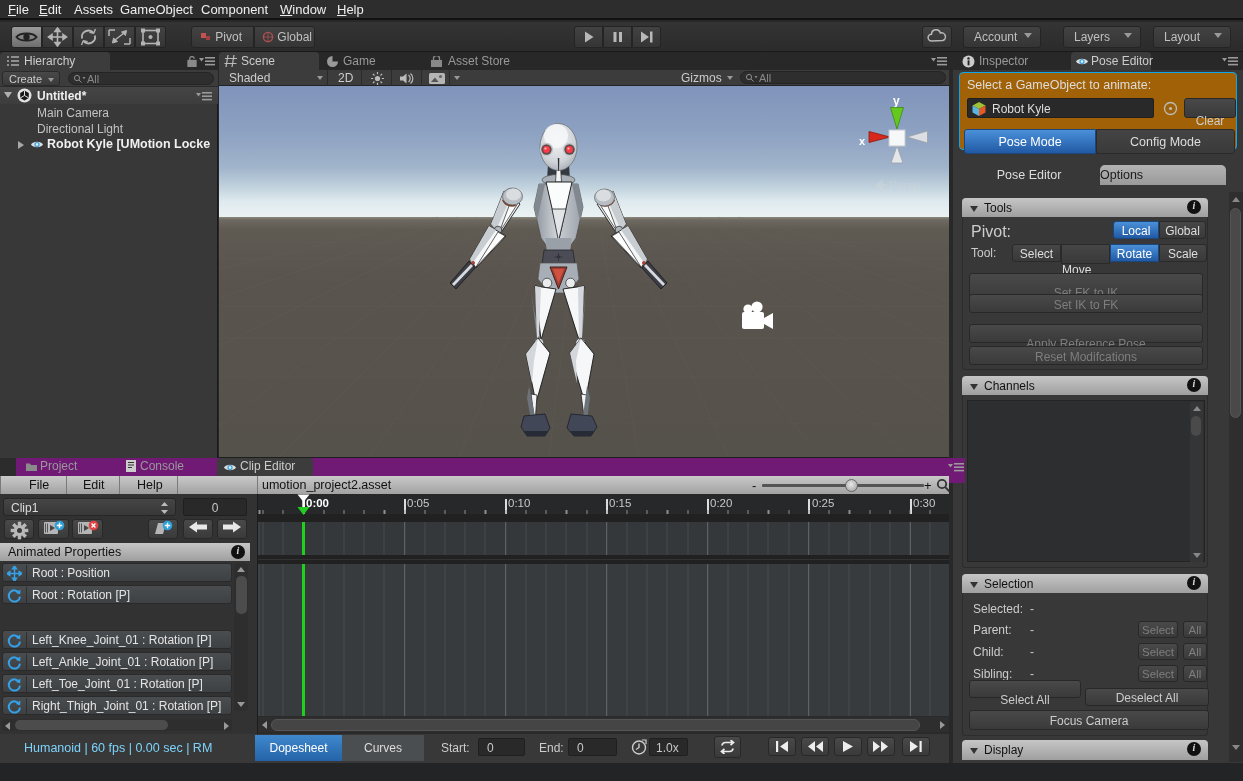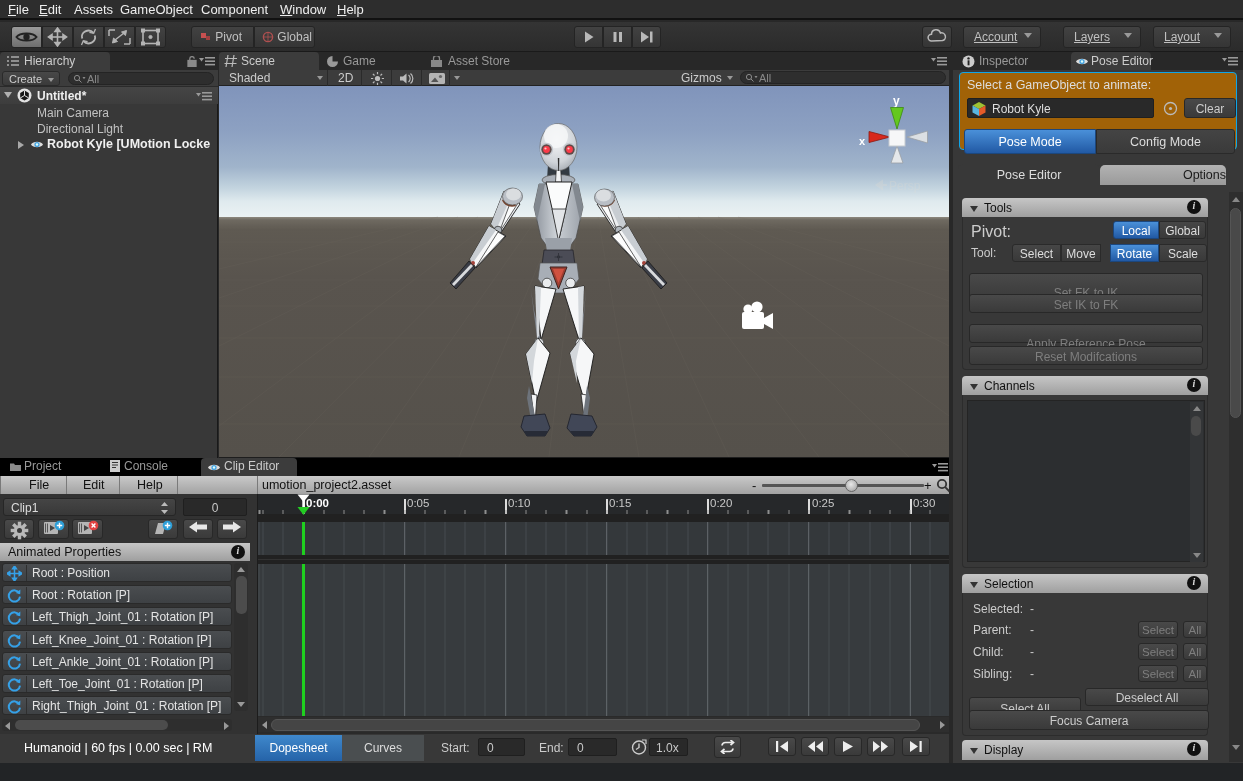--- a/index.html
+++ b/index.html
@@ -9,21 +9,21 @@
 
 #menubar { left:0; top:0; width:1243px; height:20px; background:#2d2d2d; border-bottom:2px solid #111; color:#eee; font-size:13px; }
 #menubar span { position:absolute; top:2px; }
 #menubar u { text-decoration:underline; }
 
 #toolbar { left:0; top:22px; width:1243px; height:30px; background:linear-gradient(#343434,#2b2b2b); border-bottom:1px solid #1a1a1a; }
 .tbtn { position:absolute; top:4px; height:22px; background:linear-gradient(#424242,#353535); border:1px solid #242424; }
 .tbtn.lit { background:linear-gradient(#9a9a9a,#6f6f6f); }
 .tbtn.first { border-radius:3px 0 0 3px; }
 .tbtn.last { border-radius:0 3px 3px 0; }
-.tbtn.solo { border-radius:3px;text-decoration:underline; }
+.tbtn.solo { border-radius:3px; }
 
 .tabbar { background:#282828; }
 .tab { position:absolute; top:0; height:18px; border-radius:4px 4px 0 0; font-size:12px; color:#999; padding-top:2px; text-align:center; }
 .tab.sel { background:#3c3c3c; color:#ccc; }
 .darkfield { background:#292929; border:1px solid #1f1f1f; border-radius:2px; color:#c8c8c8; font-size:12px; }
 .lighthdr { background:linear-gradient(#c6c6c6,#9f9f9f); color:#111; font-size:12px; }
 .gbtn { background:linear-gradient(#494949,#3a3a3a); border:1px solid #282828; border-radius:3px; color:#ccc; font-size:12px; text-align:center; }
 .bluebtn { background:linear-gradient(#4a90d9,#2159a4); border:1px solid #1c477e; color:#fff; }
 
 #hier { left:0; top:52px; width:218px; height:408px; background:#383838; border-right:1px solid #191919; }
@@ -438,39 +438,39 @@
             <path d="M8 1 L14.5 4.5 L8 8 L1.5 4.5 Z" fill="#9ec234"></path>
             <path d="M1.5 4.5 L8 8 L8 15 L1.5 11.5 Z" fill="#58b5e0"></path>
             <path d="M14.5 4.5 L8 8 L8 15 L14.5 11.5 Z" fill="#e55b28"></path>
           </svg>
         <span class="abs" style="left:24px;top:3px;color:#ddd">Robot Kyle</span>
       </div>
       <svg class="abs" style="left:203px;top:28px" width="15" height="15" viewBox="0 0 15 15" fill="none" stroke="#bbb">
           <circle cx="7.5" cy="7.5" r="6" stroke-width="1.3"></circle>
           <circle cx="7.5" cy="7.5" r="1.6" fill="#bbb" stroke="none"></circle>
         </svg>
-      <div class="abs gbtn" style="left:224px;top:25px;width:52px;height:20px;padding-top:3px">Clear</div>
+      <div class="abs gbtn" style="left:224px;top:25px;width:52px;height:20px;padding-top:15px">Clear</div>
       <div class="abs bluebtn" style="left:4px;top:56px;width:132px;height:25px;border-radius:3px 0 0 3px;font-size:12.5px;text-align:center;padding-top:5px;position:absolute">Pose Mode</div>
       <div class="abs" style="left:136px;top:56px;width:139px;height:25px;background:linear-gradient(#444,#3a3a3a);border:1px solid #2a2a2a;border-radius:0 3px 3px 0;color:#ddd;font-size:12.5px;text-align:center;padding-top:5px">Config Mode</div>
     </div>
     <div class="abs" style="left:5px;top:112px;width:142px;height:21px;background:#383838;border-radius:5px 5px 0 0;color:#ddd;font-size:12.5px;text-align:center;padding-top:4px">Pose Editor</div>
-    <div class="abs" style="left:147px;top:113px;width:126px;height:20px;background:linear-gradient(#b2b2b2,#9a9a9a);border-radius:5px 5px 0 0;color:#1a1a1a;font-size:12.5px;text-align:right;padding-top:3px">Options</div>
+    <div class="abs" style="left:147px;top:113px;width:126px;height:20px;background:linear-gradient(#b2b2b2,#9a9a9a);border-radius:5px 5px 0 0;color:#1a1a1a;font-size:12.5px;text-align:left;padding-top:3px">Options</div>
     <div class="abs" style="left:0;top:133px;width:276px;height:630px;background:#383838"></div>
 
     <div class="abs lighthdr" style="left:9px;top:146px;width:246px;height:19px;border-radius:4px 4px 0 0;padding:3px 11px 0 8px">
       <span style="display:inline-block;width:0;height:0;border-left:4.5px solid transparent;border-right:4.5px solid transparent;border-top:6px solid #333;margin-right:6px"></span>Tools
       <span class="abs" style="right:7px;top:2px;width:14px;height:14px;background:#111;border-radius:50%;color:#ddd;font-size:10px;font-weight:bold;text-align:center;font-family:'Liberation Serif',serif;font-style:italic">i</span>
     </div>
     <div class="abs" style="left:9px;top:165px;width:246px;height:153px;border:1px solid #2c2c2c;border-top:none;border-radius:0 0 4px 4px">
       <span class="abs" style="left:8px;top:6px;color:#ccc;font-size:16px">Pivot:</span>
       <div class="abs bluebtn" style="left:150px;top:4px;width:46px;height:18px;border-radius:3px 0 0 3px;font-size:12px;text-align:center;padding-top:2px">Local</div>
       <div class="abs" style="left:196px;top:4px;width:47px;height:18px;background:linear-gradient(#464646,#393939);border:1px solid #2a2a2a;border-radius:0 3px 3px 0;color:#ddd;font-size:12px;text-align:center;padding-top:2px">Global</div>
       <span class="abs" style="left:8px;top:29px;color:#ccc;font-size:12px">Tool:</span>
       <div class="abs" style="left:49px;top:27px;width:49px;height:18px;background:linear-gradient(#464646,#393939);border:1px solid #2a2a2a;border-radius:3px 0 0 3px;color:#ddd;font-size:12px;text-align:center;padding-top:2px">Select</div>
-      <div class="abs" style="left:98px;top:27px;width:40px;height:18px;background:linear-gradient(#464646,#393939);border:1px solid #2a2a2a;color:#ddd;font-size:12px;text-align:center;padding-top:2px">Move</div>
+      <div class="abs" style="left:98px;top:27px;width:49px;height:18px;background:linear-gradient(#464646,#393939);border:1px solid #2a2a2a;color:#ddd;font-size:12px;padding-top:18px">Move</div>
       <div class="abs bluebtn" style="left:147px;top:27px;width:49px;height:18px;font-size:12px;text-align:center;padding-top:2px">Rotate</div>
       <div class="abs" style="left:196px;top:27px;width:48px;height:18px;background:linear-gradient(#464646,#393939);border:1px solid #2a2a2a;border-radius:0 3px 3px 0;color:#ddd;font-size:12px;text-align:center;padding-top:2px">Scale</div>
       <div class="abs gbtn" style="left:6px;top:56px;width:234px;height:28px;color:#7e7e7e;padding-top:12px">Set FK to IK</div>
       <div class="abs gbtn" style="left:6px;top:77px;width:234px;height:19px;color:#7e7e7e;padding-top:3px">Set IK to FK</div>
       <div class="abs gbtn" style="left:6px;top:107px;width:234px;height:19px;color:#7e7e7e;padding-top:12px">Apply Reference Pose</div>
       <div class="abs gbtn" style="left:6px;top:129px;width:234px;height:19px;color:#7e7e7e;padding-top:3px">Reset Modifcations</div>
     </div>
 
     <div class="abs lighthdr" style="left:9px;top:324px;width:246px;height:19px;border-radius:4px 4px 0 0;padding:3px 0 0 8px">
       <span style="display:inline-block;width:0;height:0;border-left:4.5px solid transparent;border-right:4.5px solid transparent;border-top:6px solid #333;margin-right:6px"></span>Channels
@@ -498,38 +498,38 @@
       <div class="abs gbtn" style="left:175px;top:28px;width:40px;height:17px;color:#7e7e7e;font-size:11.5px;padding-top:2px">Select</div>
       <div class="abs gbtn" style="left:220px;top:28px;width:24px;height:17px;color:#7e7e7e;font-size:11.5px;padding-top:2px">All</div>
       <span class="abs" style="left:10px;top:52px">Child:</span>
         <span class="abs" style="left:67px;top:52px">-</span>
       <div class="abs gbtn" style="left:175px;top:50px;width:40px;height:17px;color:#7e7e7e;font-size:11.5px;padding-top:2px">Select</div>
       <div class="abs gbtn" style="left:220px;top:50px;width:24px;height:17px;color:#7e7e7e;font-size:11.5px;padding-top:2px">All</div>
       <span class="abs" style="left:10px;top:74px">Sibling:</span>
         <span class="abs" style="left:67px;top:74px">-</span>
       <div class="abs gbtn" style="left:175px;top:72px;width:40px;height:17px;color:#7e7e7e;font-size:11.5px;padding-top:2px">Select</div>
       <div class="abs gbtn" style="left:220px;top:72px;width:24px;height:17px;color:#7e7e7e;font-size:11.5px;padding-top:2px">All</div>
-      <div class="abs gbtn" style="left:6px;top:104px;width:112px;height:18px;padding-top:4px">Select All</div>
+      <div class="abs gbtn" style="left:6px;top:87px;width:112px;height:18px;padding-top:12px">Select All</div>
       <div class="abs gbtn" style="left:122px;top:95px;width:124px;height:18px;padding-top:2px">Deselect All</div>
       <div class="abs gbtn" style="left:6px;top:117px;width:240px;height:20px;padding-top:3px">Focus Camera</div>
     </div>
 
     <div class="abs lighthdr" style="left:9px;top:688px;width:246px;height:20px;border-radius:4px 4px 0 0;padding:3px 0 0 8px">
       <span style="display:inline-block;width:0;height:0;border-left:4.5px solid transparent;border-right:4.5px solid transparent;border-top:6px solid #333;margin-right:6px"></span>Display
       <span class="abs" style="right:7px;top:2px;width:14px;height:14px;background:#111;border-radius:50%;color:#ddd;font-size:10px;font-weight:bold;text-align:center;font-family:'Liberation Serif',serif;font-style:italic">i</span>
     </div>
 
     <div class="abs" style="left:276px;top:140px;width:14px;height:570px;background:#2e2e2e">
       <span class="abs" style="left:3px;top:5px;width:0;height:0;border-left:4px solid transparent;border-right:4px solid transparent;border-bottom:5px solid #888"></span>
       <div class="abs" style="left:1px;top:16px;width:11px;height:210px;background:#494949;border:1px solid #555;border-radius:6px"></div>
       <span class="abs" style="left:3px;top:553px;width:0;height:0;border-left:4px solid transparent;border-right:4px solid transparent;border-top:5px solid #888"></span>
     </div>
   </div>
   <div id="clip" class="abs">
-    <div class="abs tabbar" style="left:0;top:0;width:949px;height:25px;background:#000000">
+    <div class="abs tabbar" style="left:16px;top:0;width:949px;height:25px;background:#701a75">
       <svg class="abs" style="left:10px;top:4px" width="11" height="9" viewBox="0 0 11 9" fill="#8a8a8a">
           <path d="M0 1.5 L4 1.5 L5 3 L11 3 L11 9 L0 9 Z"></path>
         </svg>
       <span class="abs" style="left:24px;top:1px;color:#999;font-size:12px">Project</span>
       <svg class="abs" style="left:110px;top:2px" width="10" height="12" viewBox="0 0 10 12">
           <rect x="0" y="0" width="10" height="12" fill="#ccc"></rect>
           <path d="M2 2.5 h6 M2 5 h6 M2 7.5 h4" stroke="#333" stroke-width="1.2"></path>
         </svg>
       <span class="abs" style="left:124px;top:1px;color:#999;font-size:12px">Console</span>
       <div class="tab sel" style="left:201px;width:96px"></div>
@@ -639,28 +639,20 @@
             <span class="sep"></span>
             <span class="txt">Root : Position</span>
           </div>
         <div class="prow" style="top:24.2px">
             <svg width="15" height="15" viewBox="0 0 15 15" fill="none">
               <path d="M12.3 5.2 A5.6 5.6 0 1 0 13 8.6" stroke="#35a1e8" stroke-width="2"></path>
               <path d="M13.4 1.5 L13.2 6.3 L8.8 5" fill="#35a1e8" stroke="none"></path>
             </svg>
             <span class="sep"></span>
             <span class="txt">Root : Rotation [P]</span>
-          </div>
-        <div class="prow" style="top:46.4px">
-            <svg width="15" height="15" viewBox="0 0 15 15" fill="none">
-              <path d="M12.3 5.2 A5.6 5.6 0 1 0 13 8.6" stroke="#35a1e8" stroke-width="2"></path>
-              <path d="M13.4 1.5 L13.2 6.3 L8.8 5" fill="#35a1e8" stroke="none"></path>
-            </svg>
-            <span class="sep"></span>
-            <span class="txt">Left_Thigh_Joint_01 : Rotation [P]</span>
           </div>
         <div class="prow" style="top:68.6px">
             <svg width="15" height="15" viewBox="0 0 15 15" fill="none">
               <path d="M12.3 5.2 A5.6 5.6 0 1 0 13 8.6" stroke="#35a1e8" stroke-width="2"></path>
               <path d="M13.4 1.5 L13.2 6.3 L8.8 5" fill="#35a1e8" stroke="none"></path>
             </svg>
             <span class="sep"></span>
             <span class="txt">Left_Knee_Joint_01 : Rotation [P]</span>
           </div>
         <div class="prow" style="top:90.8px">
@@ -699,21 +691,21 @@
         <span class="abs" style="left:3px;top:4px;width:0;height:0;border-left:4px solid transparent;border-right:4px solid transparent;border-bottom:5px solid #999"></span>
         <div class="abs" style="left:1.5px;top:13px;width:11px;height:38px;background:#4c4c4c;border-radius:5px"></div>
         <span class="abs" style="left:3px;bottom:4px;width:0;height:0;border-left:4px solid transparent;border-right:4px solid transparent;border-top:5px solid #999"></span>
       </div>
 
       <div class="abs" style="left:2px;top:225px;width:230px;height:12px;background:#2e2e2e;border-radius:3px">
         <span class="abs" style="left:3px;top:2.5px;width:0;height:0;border-top:4px solid transparent;border-bottom:4px solid transparent;border-right:5px solid #999"></span>
         <div class="abs" style="left:13px;top:1px;width:153px;height:10px;background:#4c4c4c;border-radius:5px"></div>
         <span class="abs" style="right:3px;top:2.5px;width:0;height:0;border-top:4px solid transparent;border-bottom:4px solid transparent;border-left:5px solid #999"></span>
       </div>
-      <div class="abs" style="left:0;top:240px;width:258px;height:29px;background:#383838;color:#ffffff;font-size:12.5px">
+      <div class="abs" style="left:0;top:240px;width:258px;height:29px;background:#383838;color:#7dd3fc;font-size:12.5px">
           <span class="abs" style="left:24px;top:7px">Humanoid | 60 fps | 0.00 sec | RM</span>
         </div>
     </div>
 
     <div class="abs" style="left:258px;top:36px;width:691px;height:269px;background:#2a2a2a">
       <div id="ruler" class="abs" style="left:0;top:0;width:691px;height:21px;background:#26282a;overflow:hidden">
         <span class="abs" style="left:45px;top:5px;width:1.5px;height:16px;background:#ddd"></span>
         <span class="abs" style="left:48px;top:3px;color:#fff;font-size:11.5px;font-weight:bold">0:00</span>
         <span class="abs" style="left:146px;top:5px;width:1.5px;height:16px;background:#ddd"></span>
         <span class="abs" style="left:149px;top:3px;color:#c8c8c8;font-size:11.5px;font-weight:normal">0:05</span>

